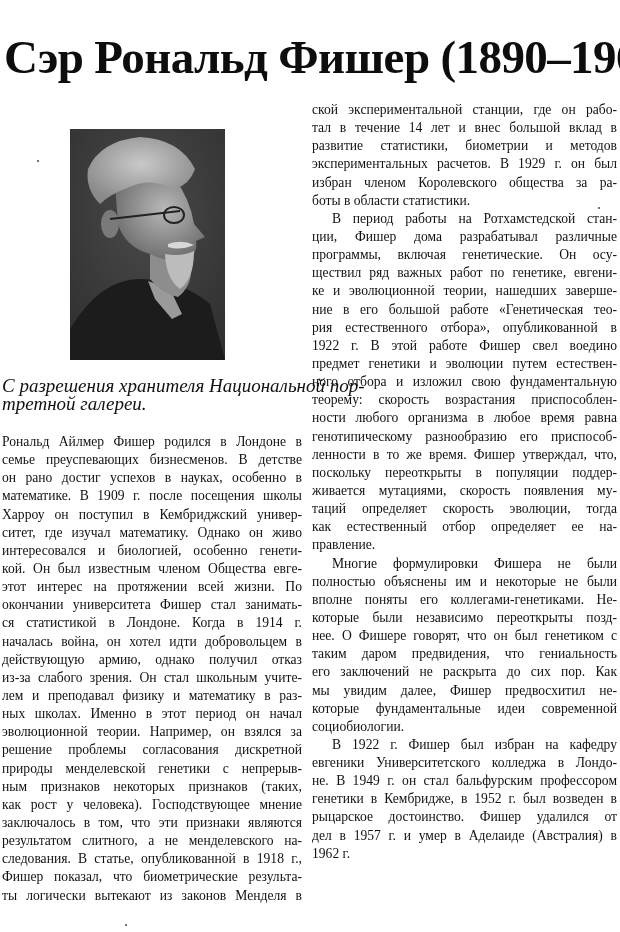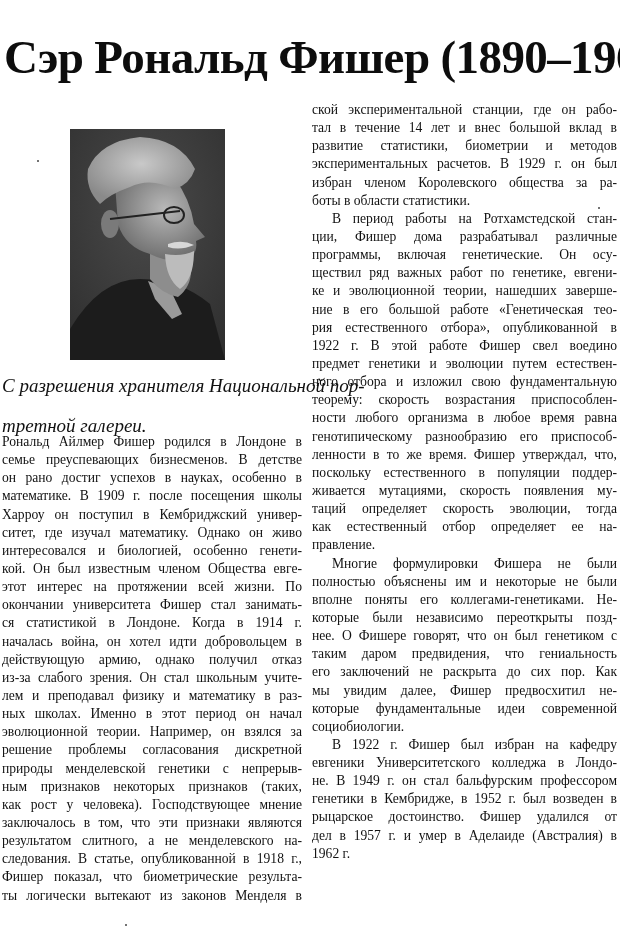--- a/index.html
+++ b/index.html
@@ -7,21 +7,21 @@
     .title { position: absolute; left: 4px; top: -2px; font-size: 47px; line-height: 56px; white-space: nowrap; letter-spacing: -0.6px; color: #0d0d0d; }
     .portrait { position: absolute; left: 70px; top: 129px; width: 155px; height: 231px; background: #3b3b3b; overflow: hidden; }
     .caption { position: absolute; left: 2px; top: 377px; width: 302px; font-style: italic; font-size: 19px; line-height: 18.2px; }
     .col { position: absolute; font-size: 13.6px; line-height: 18.15px; }
     .col-left { left: 2px; top: 433px; width: 300px; }
     .col-right { left: 312px; top: 101px; width: 305px; }
     .line { display: block; text-align: justify; text-align-last: justify; white-space: nowrap; height: 18.15px; overflow: visible; }
     .line.last { text-align-last: left; }
     .line.indent { padding-left: 20px; }
     .cap-line { display: block; text-align: justify; text-align-last: justify; white-space: nowrap; }
-    .cap-line.last { text-align-last: left; margin-top: 22px; }
+    .cap-line.last { text-align-last: left; }
     .speck { position: absolute; width: 2px; height: 2px; background: #444; border-radius: 1px; }
   </style>
 </head>
 <body>
 
 <h1 class="title">Сэр Рональд Фишер (1890–1962)</h1>
 
 <div class="portrait">
   <svg width="155" height="231" viewBox="0 0 155 231">
     <defs>
@@ -111,21 +111,21 @@
       <span class="line">ке и эволюционной теории, нашедших заверше-</span>
       <span class="line">ние в его большой работе «Генетическая тео-</span>
       <span class="line">рия естественного отбора», опубликованной в</span>
       <span class="line">1922 г. В этой работе Фишер свел воедино</span>
       <span class="line">предмет генетики и эволюции путем естествен-</span>
       <span class="line">ного отбора и изложил свою фундаментальную</span>
       <span class="line">теорему: скорость возрастания приспособлен-</span>
       <span class="line">ности любого организма в любое время равна</span>
       <span class="line">генотипическому разнообразию его приспособ-</span>
       <span class="line">ленности в то же время. Фишер утверждал, что,</span>
-      <span class="line">поскольку естественного в популяции поддер-</span>
+      <span class="line">поскольку переоткрыты в популяции поддер-</span>
       <span class="line">живается мутациями, скорость появления му-</span>
       <span class="line">таций определяет скорость эволюции, тогда</span>
       <span class="line">как естественный отбор определяет ее на-</span>
       <span class="line last">правление.</span>
     </div>
     <div>
       <span class="line indent">Многие формулировки Фишера не были</span>
       <span class="line">полностью объяснены им и некоторые не были</span>
       <span class="line">вполне поняты его коллегами-генетиками. Не-</span>
       <span class="line">которые были независимо переоткрыты позд-</span>

